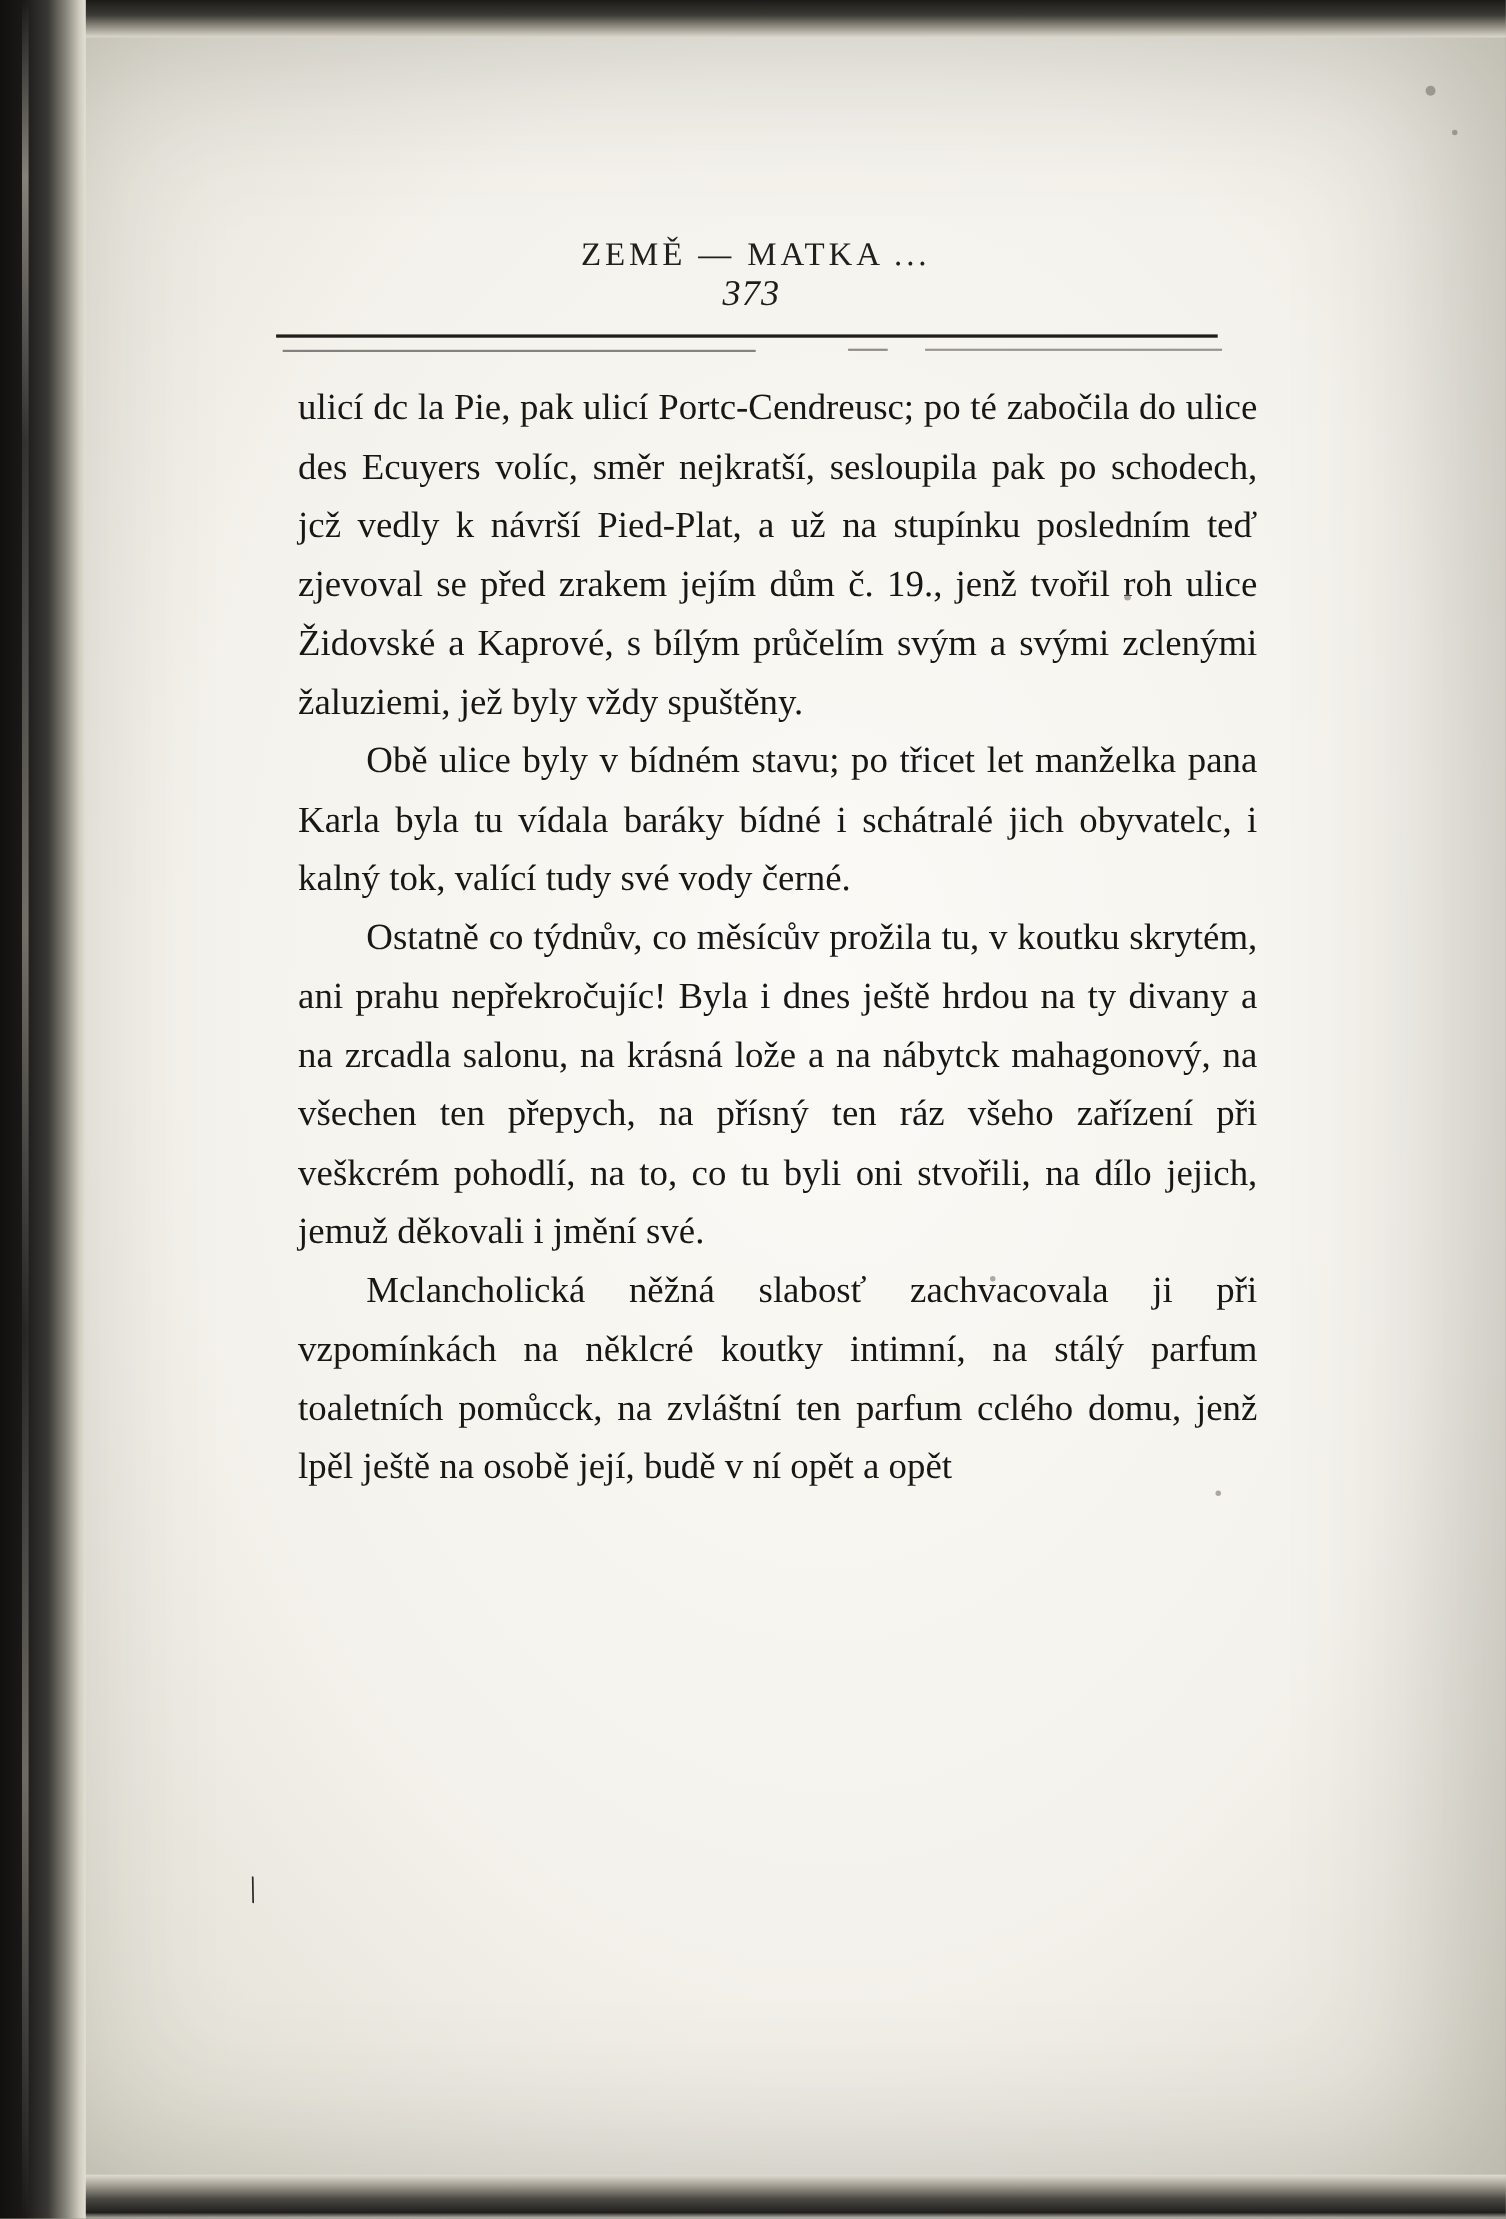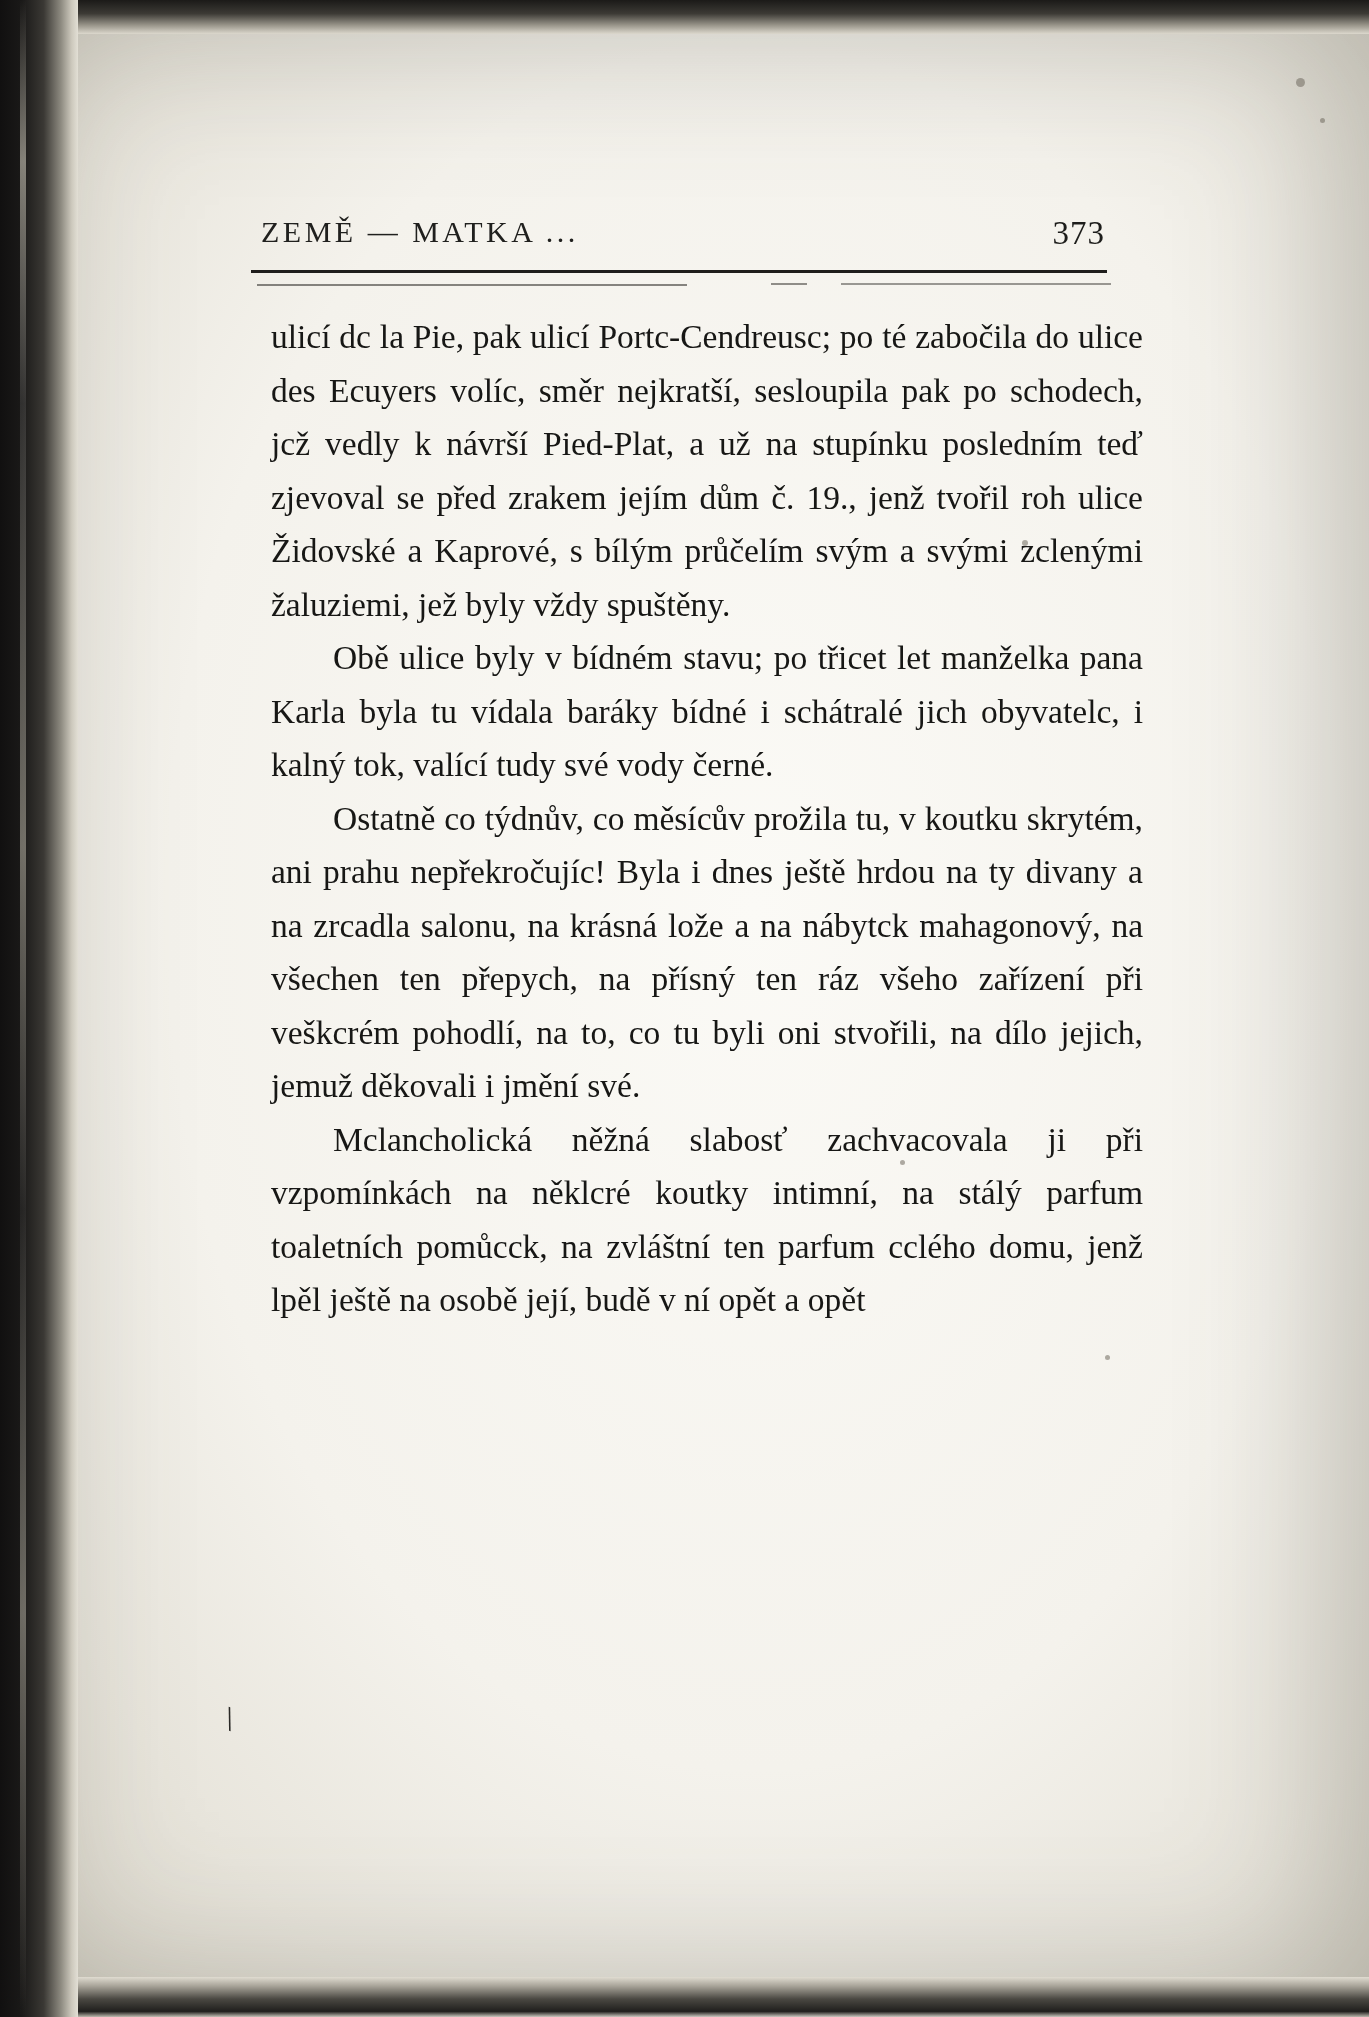--- a/index.html
+++ b/index.html
@@ -74,36 +74,38 @@
   
   .page {
     position: absolute;
     left: 243px;
     top: 215px;
     width: 880px;
     z-index: 2;
   }
   .header {
     display: flex;
-    align-items: flex-start;
+    align-items: center;
     justify-content: space-between;
     padding: 0 10px 0 18px;
+    flex-direction: column;
   }
   .running-title {
     font-size: 30px;
     letter-spacing: 3.5px;
     color: #20201e;
     font-family: "Liberation Serif", serif;
     white-space: nowrap;
   }
   .folio {
     font-size: 33px;
     color: #1d1d1b;
     letter-spacing: 1px;
     padding-right: 8px;
+    font-style: italic;
   }
   .rule {
     position: relative;
     height: 6px;
     margin-top: 18px;
     margin-left: 8px;
     width: 856px;
   }
   .rule .r1 {
     position: absolute;

